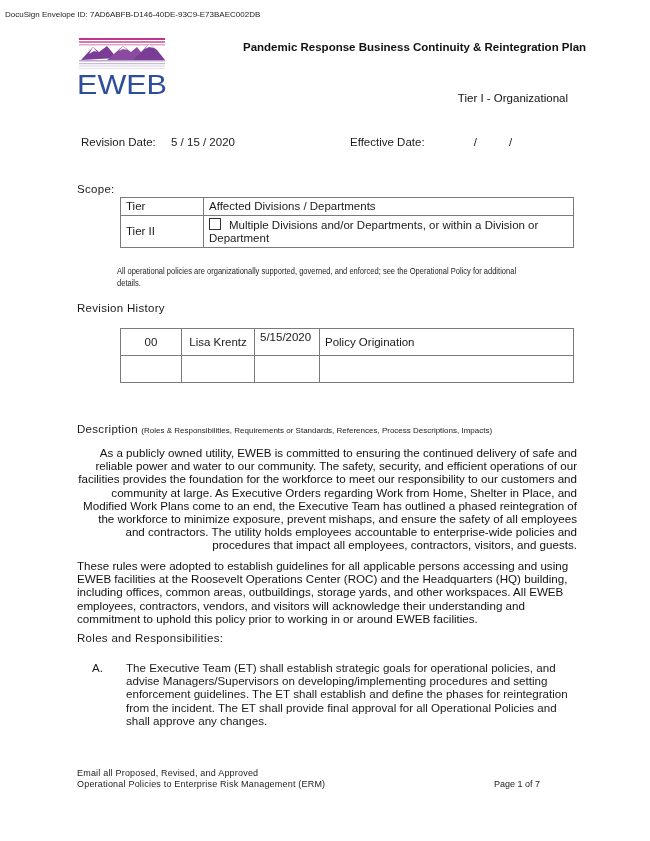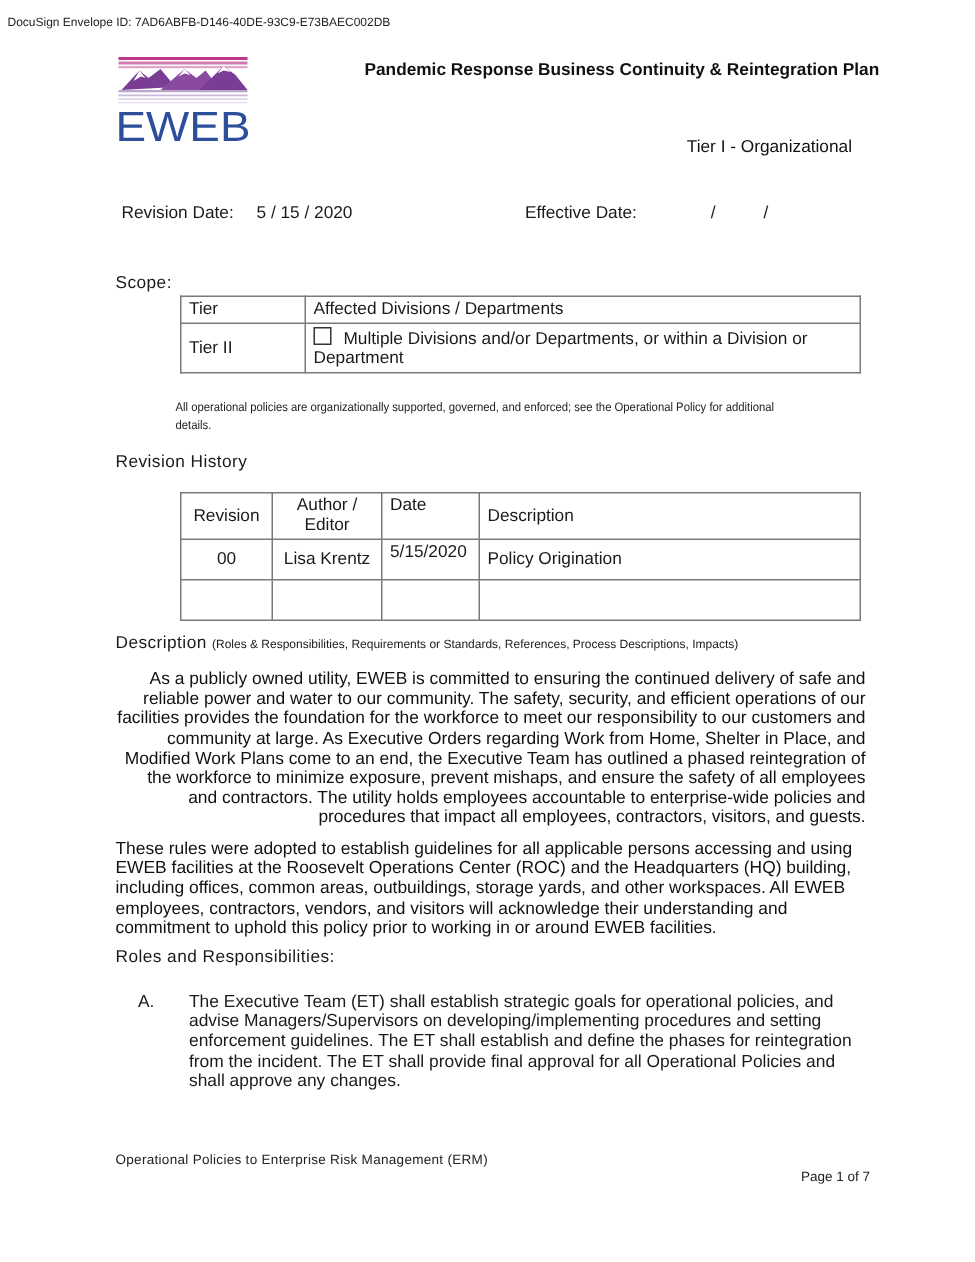--- a/index.html
+++ b/index.html
@@ -32,21 +32,21 @@
     .desc-head { left: 77px; top: 423px; }
     .desc-head .sub { font-size: 8px; letter-spacing: 0; margin-top: 12px; }
     .para { left: 77px; width: 500px; font-size: 11.6px; line-height: 13.2px; color: #111; }
     .p1 { top: 446px; text-align: right; }
     .p2 { top: 559px; }
     .roles-head { left: 77px; top: 632px; }
     .item-a { left: 92px; top: 661px; width: 490px; font-size: 11.6px; line-height: 13.2px; display: flex; }
     .item-a .marker { width: 22px; flex: none; }
     .item-a .text { flex: 1; margin-left: 12px; }
     .footer-left { left: 77px; top: 768px; font-size: 9px; line-height: 11px; color: #222; letter-spacing: 0.2px; }
-    .footer-right { left: 494px; top: 779px; font-size: 9px; color: #222; margin-left: 40px; }
+    .footer-right { left: 494px; top: 779px; font-size: 9px; color: #222; }
   </style>
 </head>
 <body>
 
 <div class="abs envelope">DocuSign Envelope ID: 7AD6ABFB-D146-40DE-93C9-E73BAEC002DB</div>
 
 <div class="abs logo">
   <svg width="92" height="58" viewBox="0 0 92 58">
     <defs>
       <linearGradient id="sky" x1="0" y1="0" x2="0" y2="1">
@@ -94,26 +94,20 @@
     <td>Tier II</td>
     <td><span class="checkbox"></span><span>Multiple Divisions and/or Departments, or within a Division or Department</span></td>
   </tr>
 </tbody>
   </table>
 <div class="abs scope-note">All operational policies are organizationally supported, governed, and enforced; see the Operational Policy for additional details.</div>
 
 <div class="abs section-head rh-head">Revision History</div>
 <table class="abs rev-table">
   <tbody>
-      <tr>
-    <td class="c1">Revision</td>
-    <td class="c2">Author / Editor</td>
-    <td class="c3">Date</td>
-    <td>Description</td>
-  </tr>
   <tr>
     <td class="c1">00</td>
     <td class="c2">Lisa Krentz</td>
     <td class="c3">5/15/2020</td>
     <td>Policy Origination</td>
   </tr>
   <tr>
     <td class="c1"></td>
     <td class="c2"></td>
     <td class="c3"></td>
@@ -130,15 +124,16 @@
 <div class="abs para p1">As a publicly owned utility, EWEB is committed to ensuring the continued delivery of safe and reliable power and water to our community. The safety, security, and efficient operations of our facilities provides the foundation for the workforce to meet our responsibility to our customers and community at large. As Executive Orders regarding Work from Home, Shelter in Place, and Modified Work Plans come to an end, the Executive Team has outlined a phased reintegration of the workforce to minimize exposure, prevent mishaps, and ensure the safety of all employees and contractors. The utility holds employees accountable to enterprise-wide policies and procedures that impact all employees, contractors, visitors, and guests.</div>
 <div class="abs para p2">These rules were adopted to establish guidelines for all applicable persons accessing and using EWEB facilities at the Roosevelt Operations Center (ROC) and the Headquarters (HQ) building, including offices, common areas, outbuildings, storage yards, and other workspaces. All EWEB employees, contractors, vendors, and visitors will acknowledge their understanding and commitment to uphold this policy prior to working in or around EWEB facilities.</div>
 
 <div class="abs section-head roles-head">Roles and Responsibilities:</div>
 <div class="abs item-a">
   <span class="marker">A.</span>
   <span class="text">The Executive Team (ET) shall establish strategic goals for operational policies, and advise Managers/Supervisors on developing/implementing procedures and setting enforcement guidelines. The ET shall establish and define the phases for reintegration from the incident. The ET shall provide final approval for all Operational Policies and shall approve any changes.</span>
 </div>
 
 <div class="abs footer-left">
+  <div>Email all Proposed, Revised, and Approved</div>
   <div>Operational Policies to Enterprise Risk Management (ERM)</div>
 </div>
 <div class="abs footer-right">Page 1 of 7</div>
 
 </body></html>

